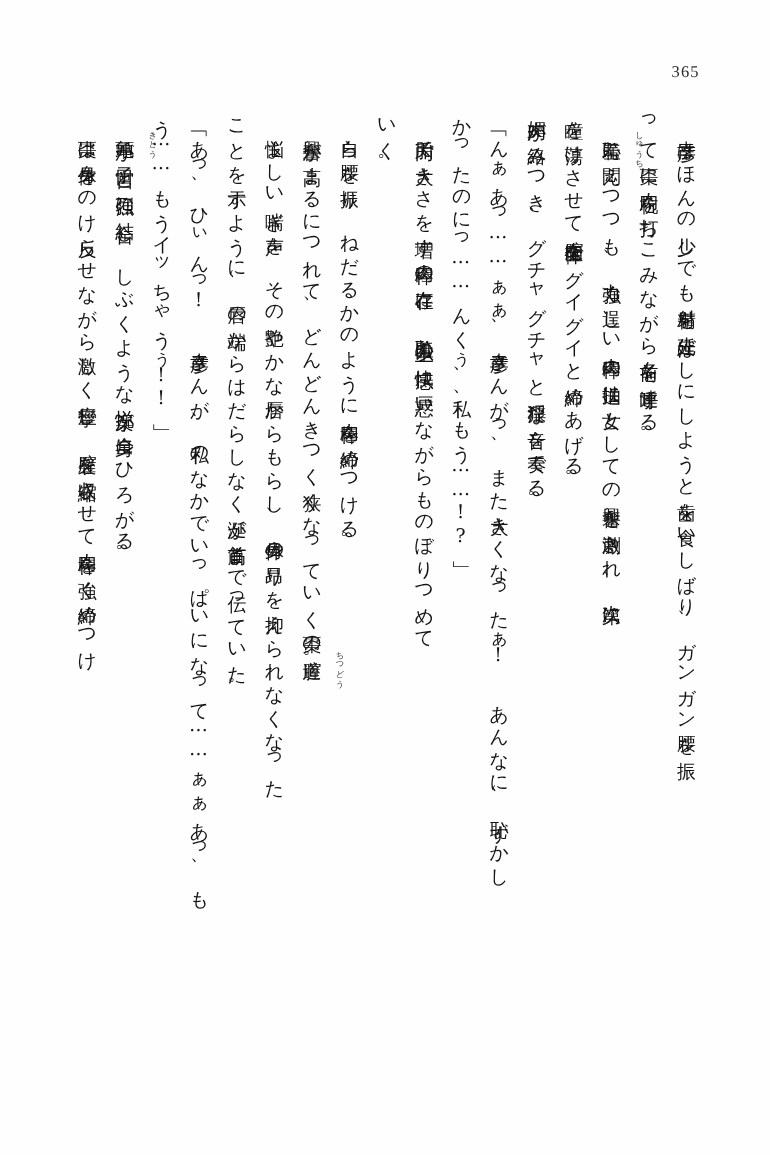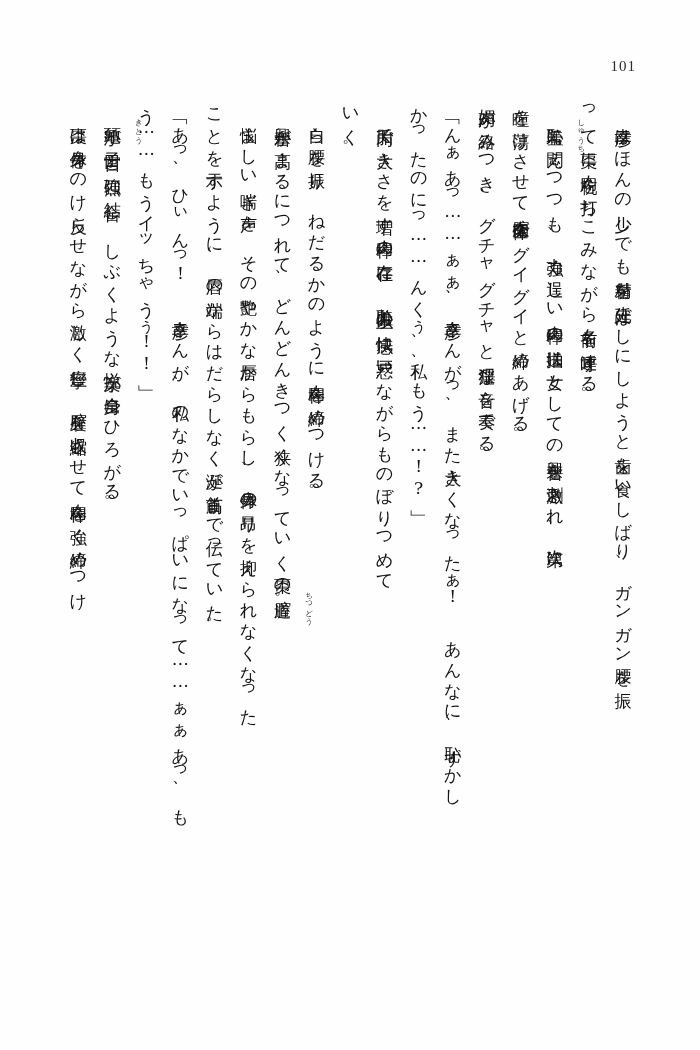--- a/index.html
+++ b/index.html
@@ -72,21 +72,21 @@
     line-height: 1.05;
     color: #333;
     white-space: pre;
   }
 </style>
 </head>
 <body>
 
 <div id="page">
 
-  <div class="page-number">101</div>
+  <div class="page-number">365</div>
 
   <div class="body-text">
     <span class="line indent">幸彦はほんの少しでも射精を先延ばしにしようと歯を食いしばり、ガンガン腰を振</span>
     <span class="line">って棗に肉杭を打ちこみながら名前を連呼する。</span>
     <span class="line indent"><span class="ruby-wrap">羞恥<span class="ruby-an">しゅうち</span></span>に悶えつつも、力強く逞しい肉棒の抽送に女としての興奮を刺激され、次第に</span>
     <span class="line">瞳を蕩けさせて膣肉全体でグイグイと締めあげる。</span>
     <span class="line">媚肉が絡みつき、グチャグチャと淫猥な音を奏でる。</span>
     <span class="line indent">「んぁあっ……ぁぁ、幸彦さんがっ、また大きくなったぁ! あんなに、恥ずかし</span>
     <span class="line">かったのにっ……んくぅ、私、もう……!?」</span>
     <span class="line indent">胎内で大きさを増す肉棒の存在に、羞恥以上の快感に戸惑いながらものぼりつめて</span>

